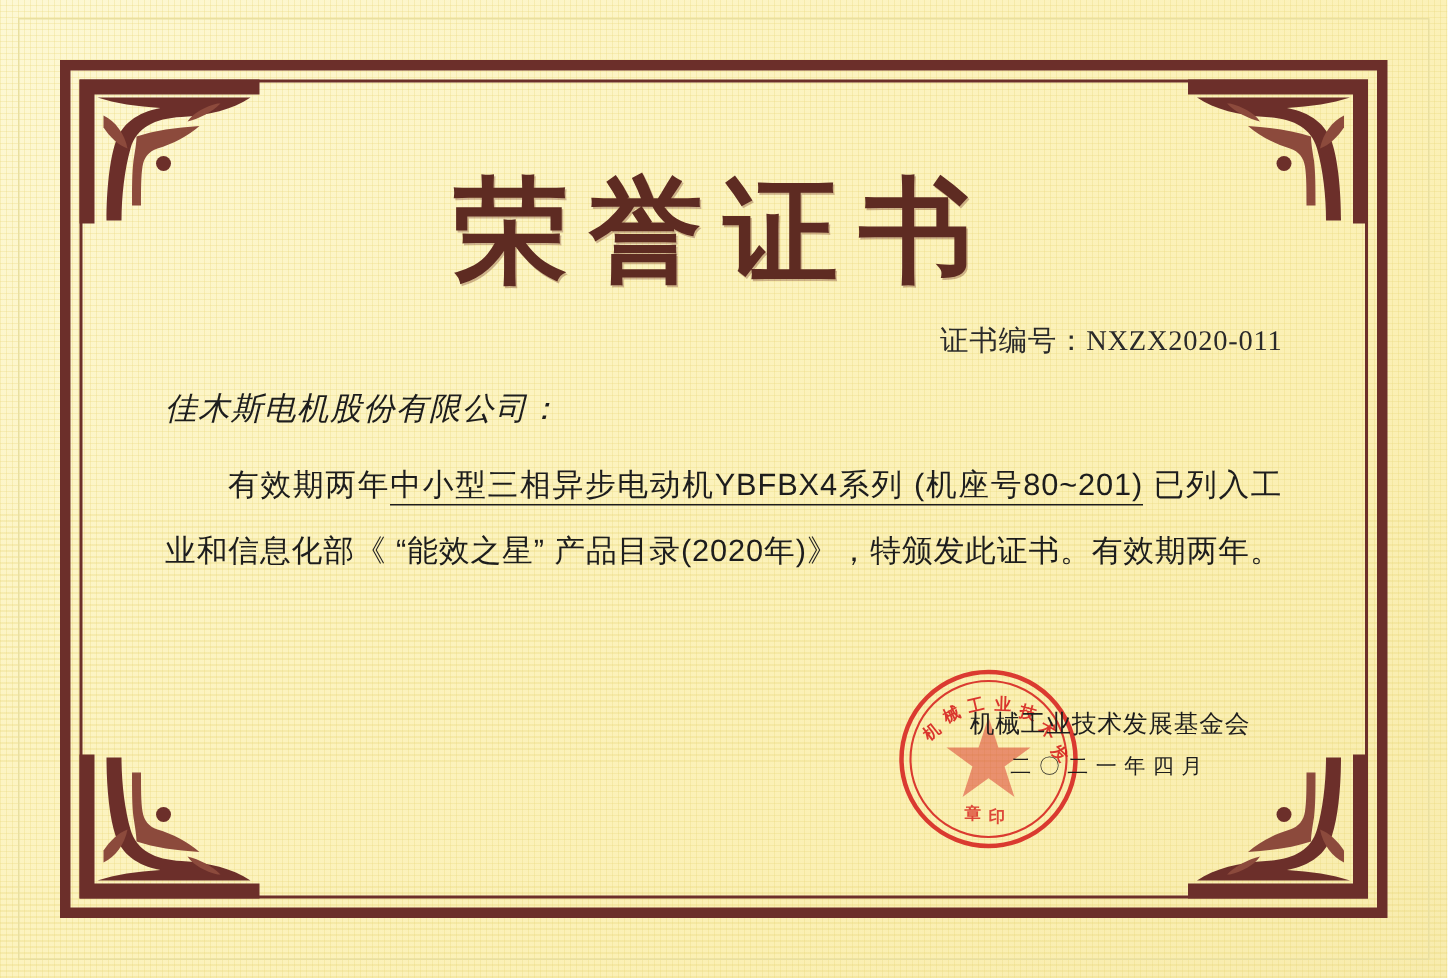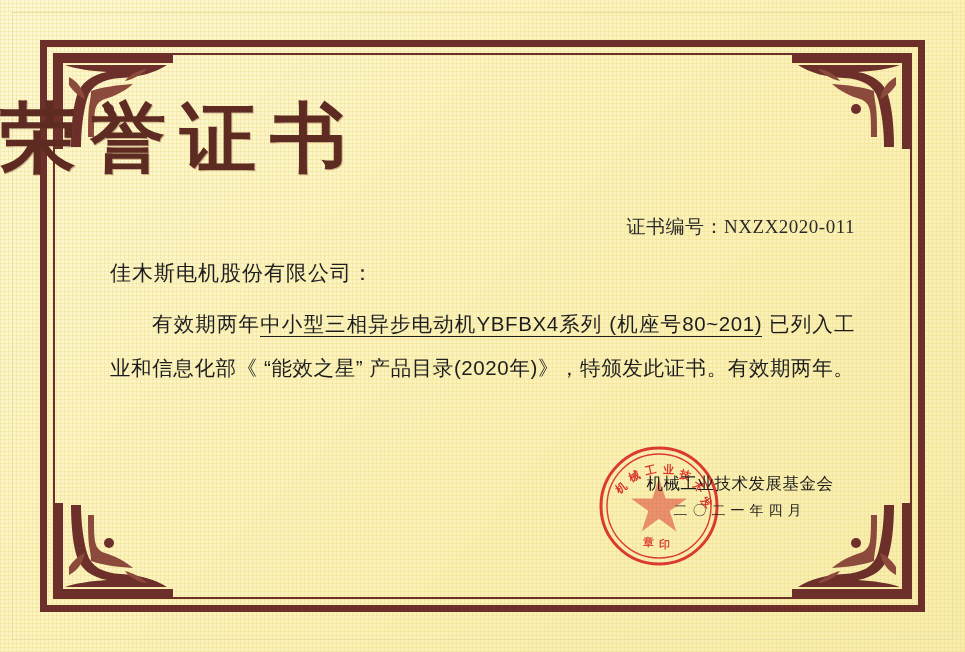--- a/index.html
+++ b/index.html
@@ -62,22 +62,23 @@
   }
   .corner svg { display: block; width: 132px; height: 108px; }
   .corner-tl { left: 47px;  top: 47px;  }
   .corner-tr { right: 47px; top: 47px;  transform: scaleX(-1); }
   .corner-bl { left: 47px;  bottom: 47px; transform: scaleY(-1); }
   .corner-br { right: 47px; bottom: 47px; transform: scale(-1,-1); }
 
   
   #title {
     position: absolute;
-    top: 88px;
+    top: 104px;
     left: 0; right: 0;
+    text-align: center;
     font-family: "DejaVu Serif", serif;
     font-weight: bold;
     font-size: 76px;
     letter-spacing: 14px;
     color: #5e2b22;
     text-shadow: 1px 1px 0 rgba(120,60,40,0.35);
     white-space: nowrap;
   }
 
   
@@ -99,20 +100,21 @@
     top: 258px;
     width: 745px;
     color: #1d1d1d;
     font-family: "Liberation Sans", sans-serif;
   }
   #salutation {
     font-size: 21px;
     line-height: 30px;
     letter-spacing: 1px;
     margin-bottom: 14px;
+    font-style: italic;
   }
   #paragraph {
     font-size: 20.5px;
     line-height: 44px;
     letter-spacing: 0.6px;
     text-indent: 42px;
     text-align: justify;
   }
   .ul {
     border-bottom: 1px solid #1d1d1d;

